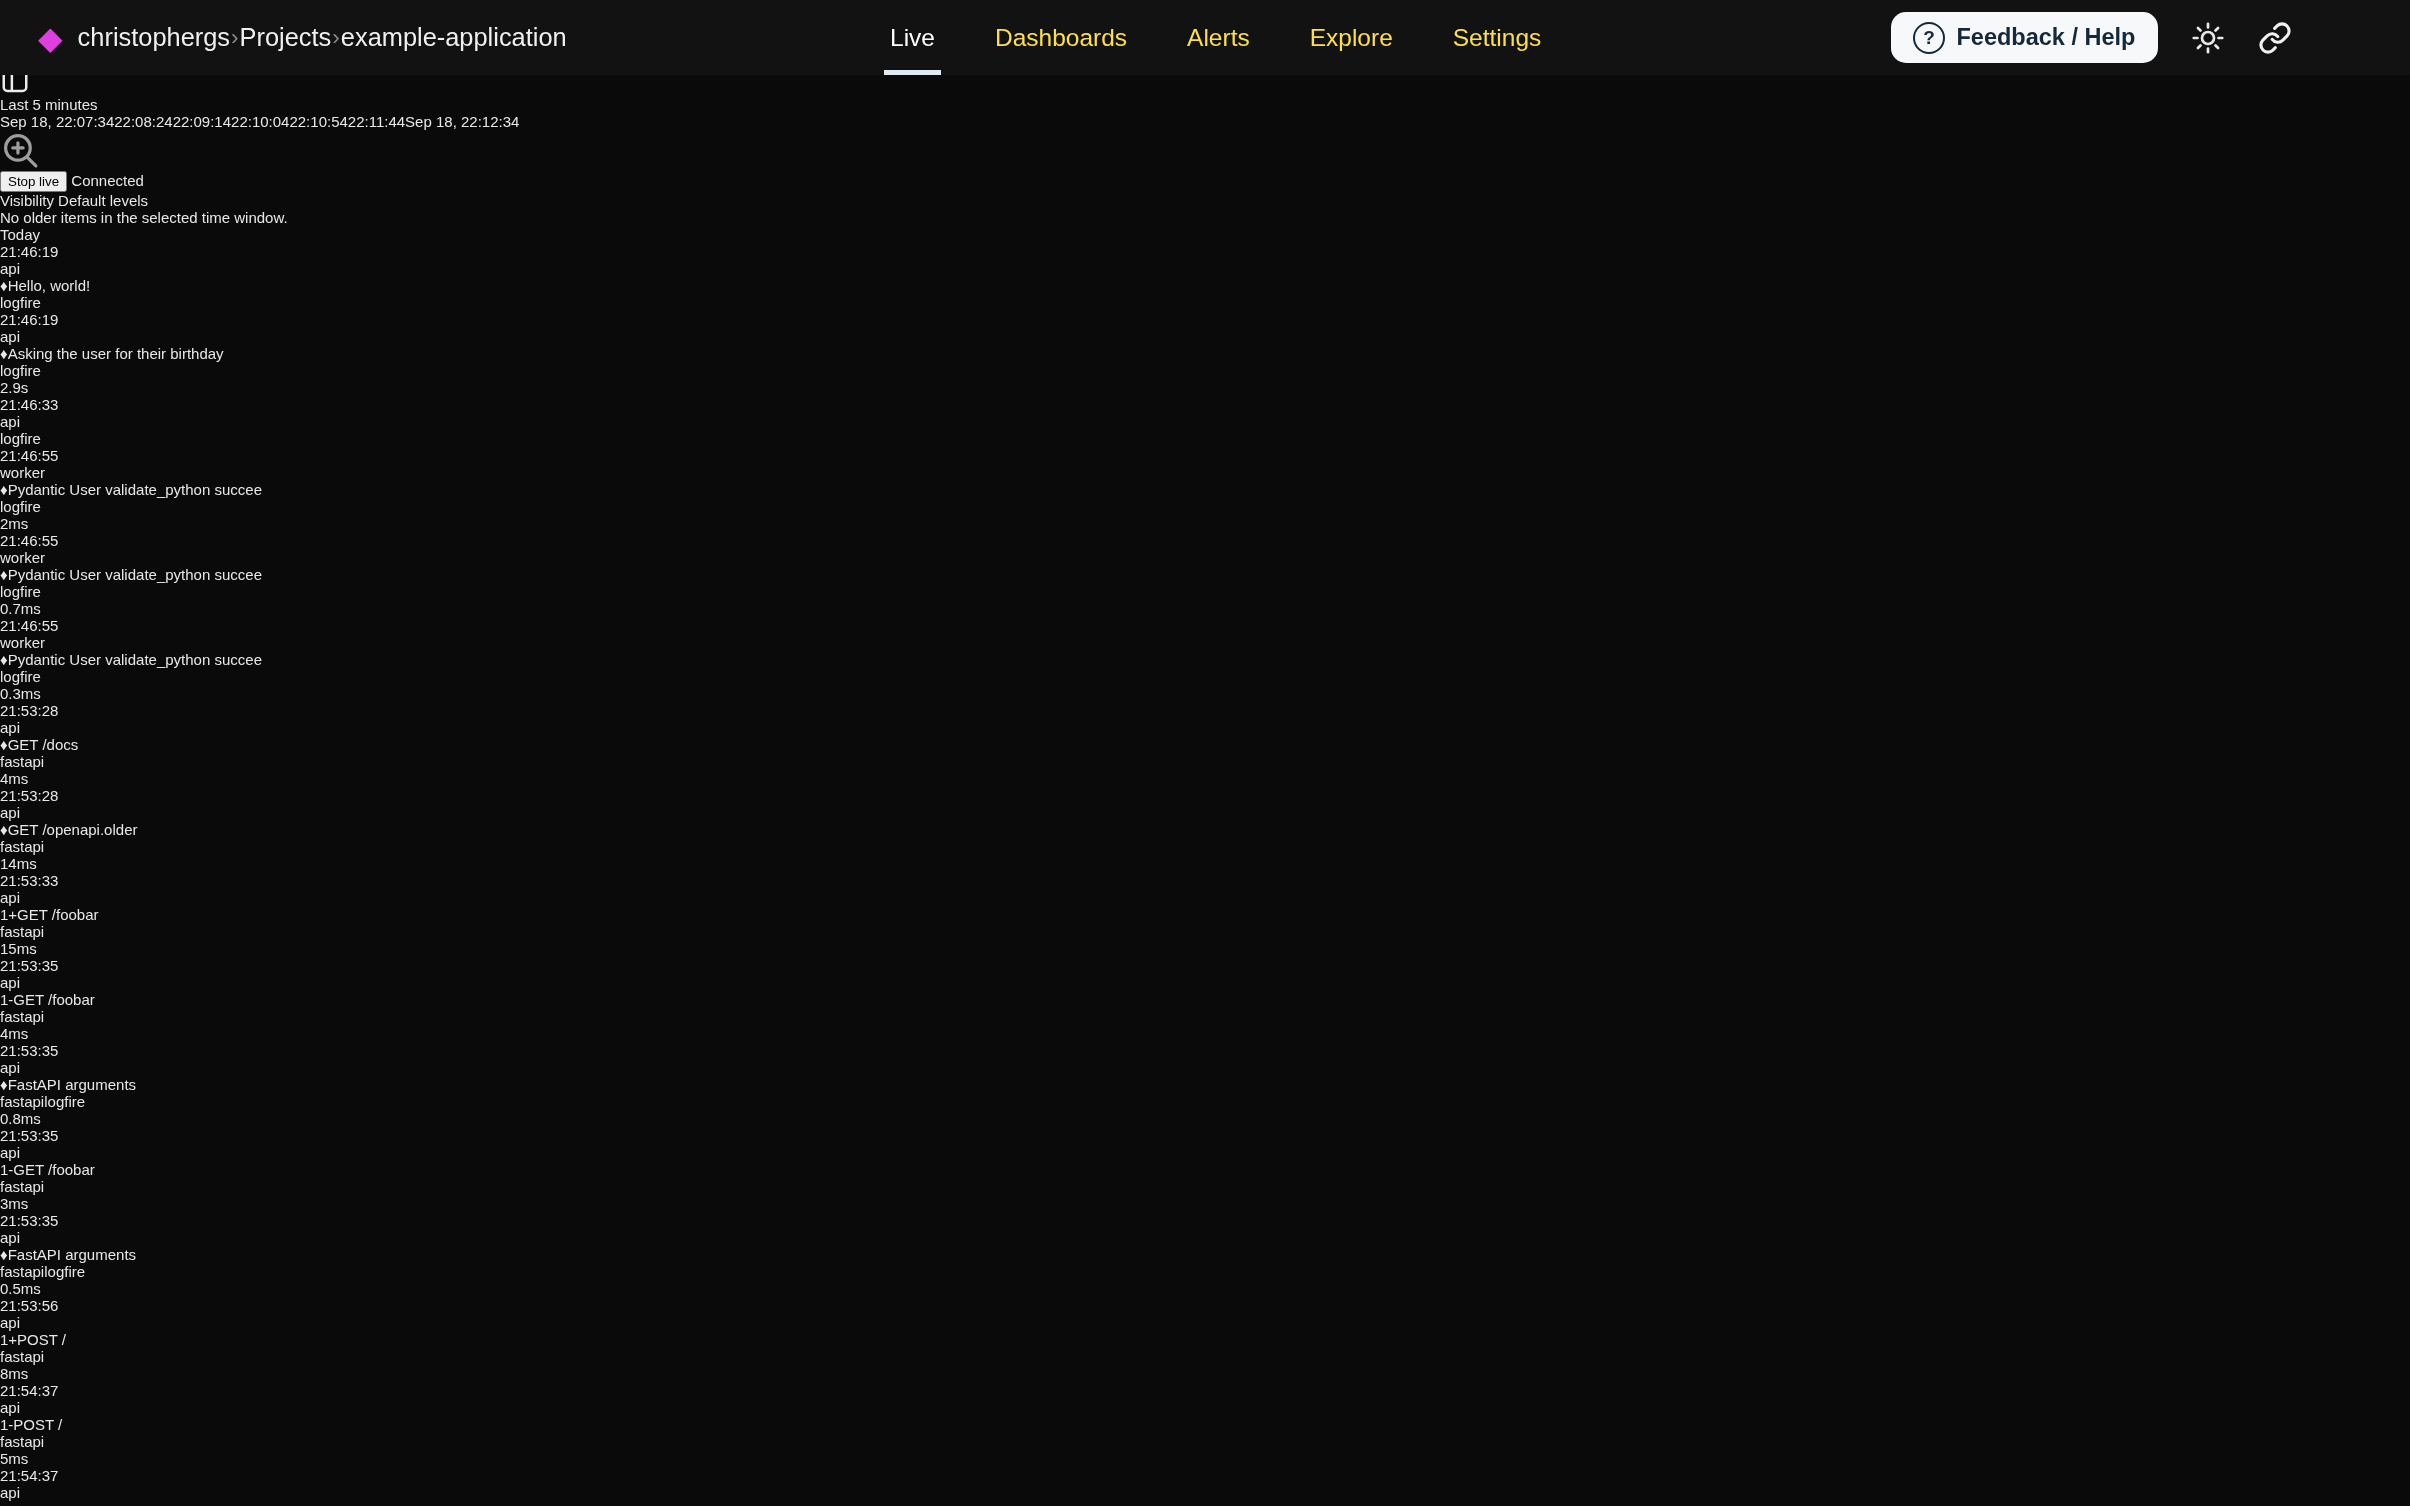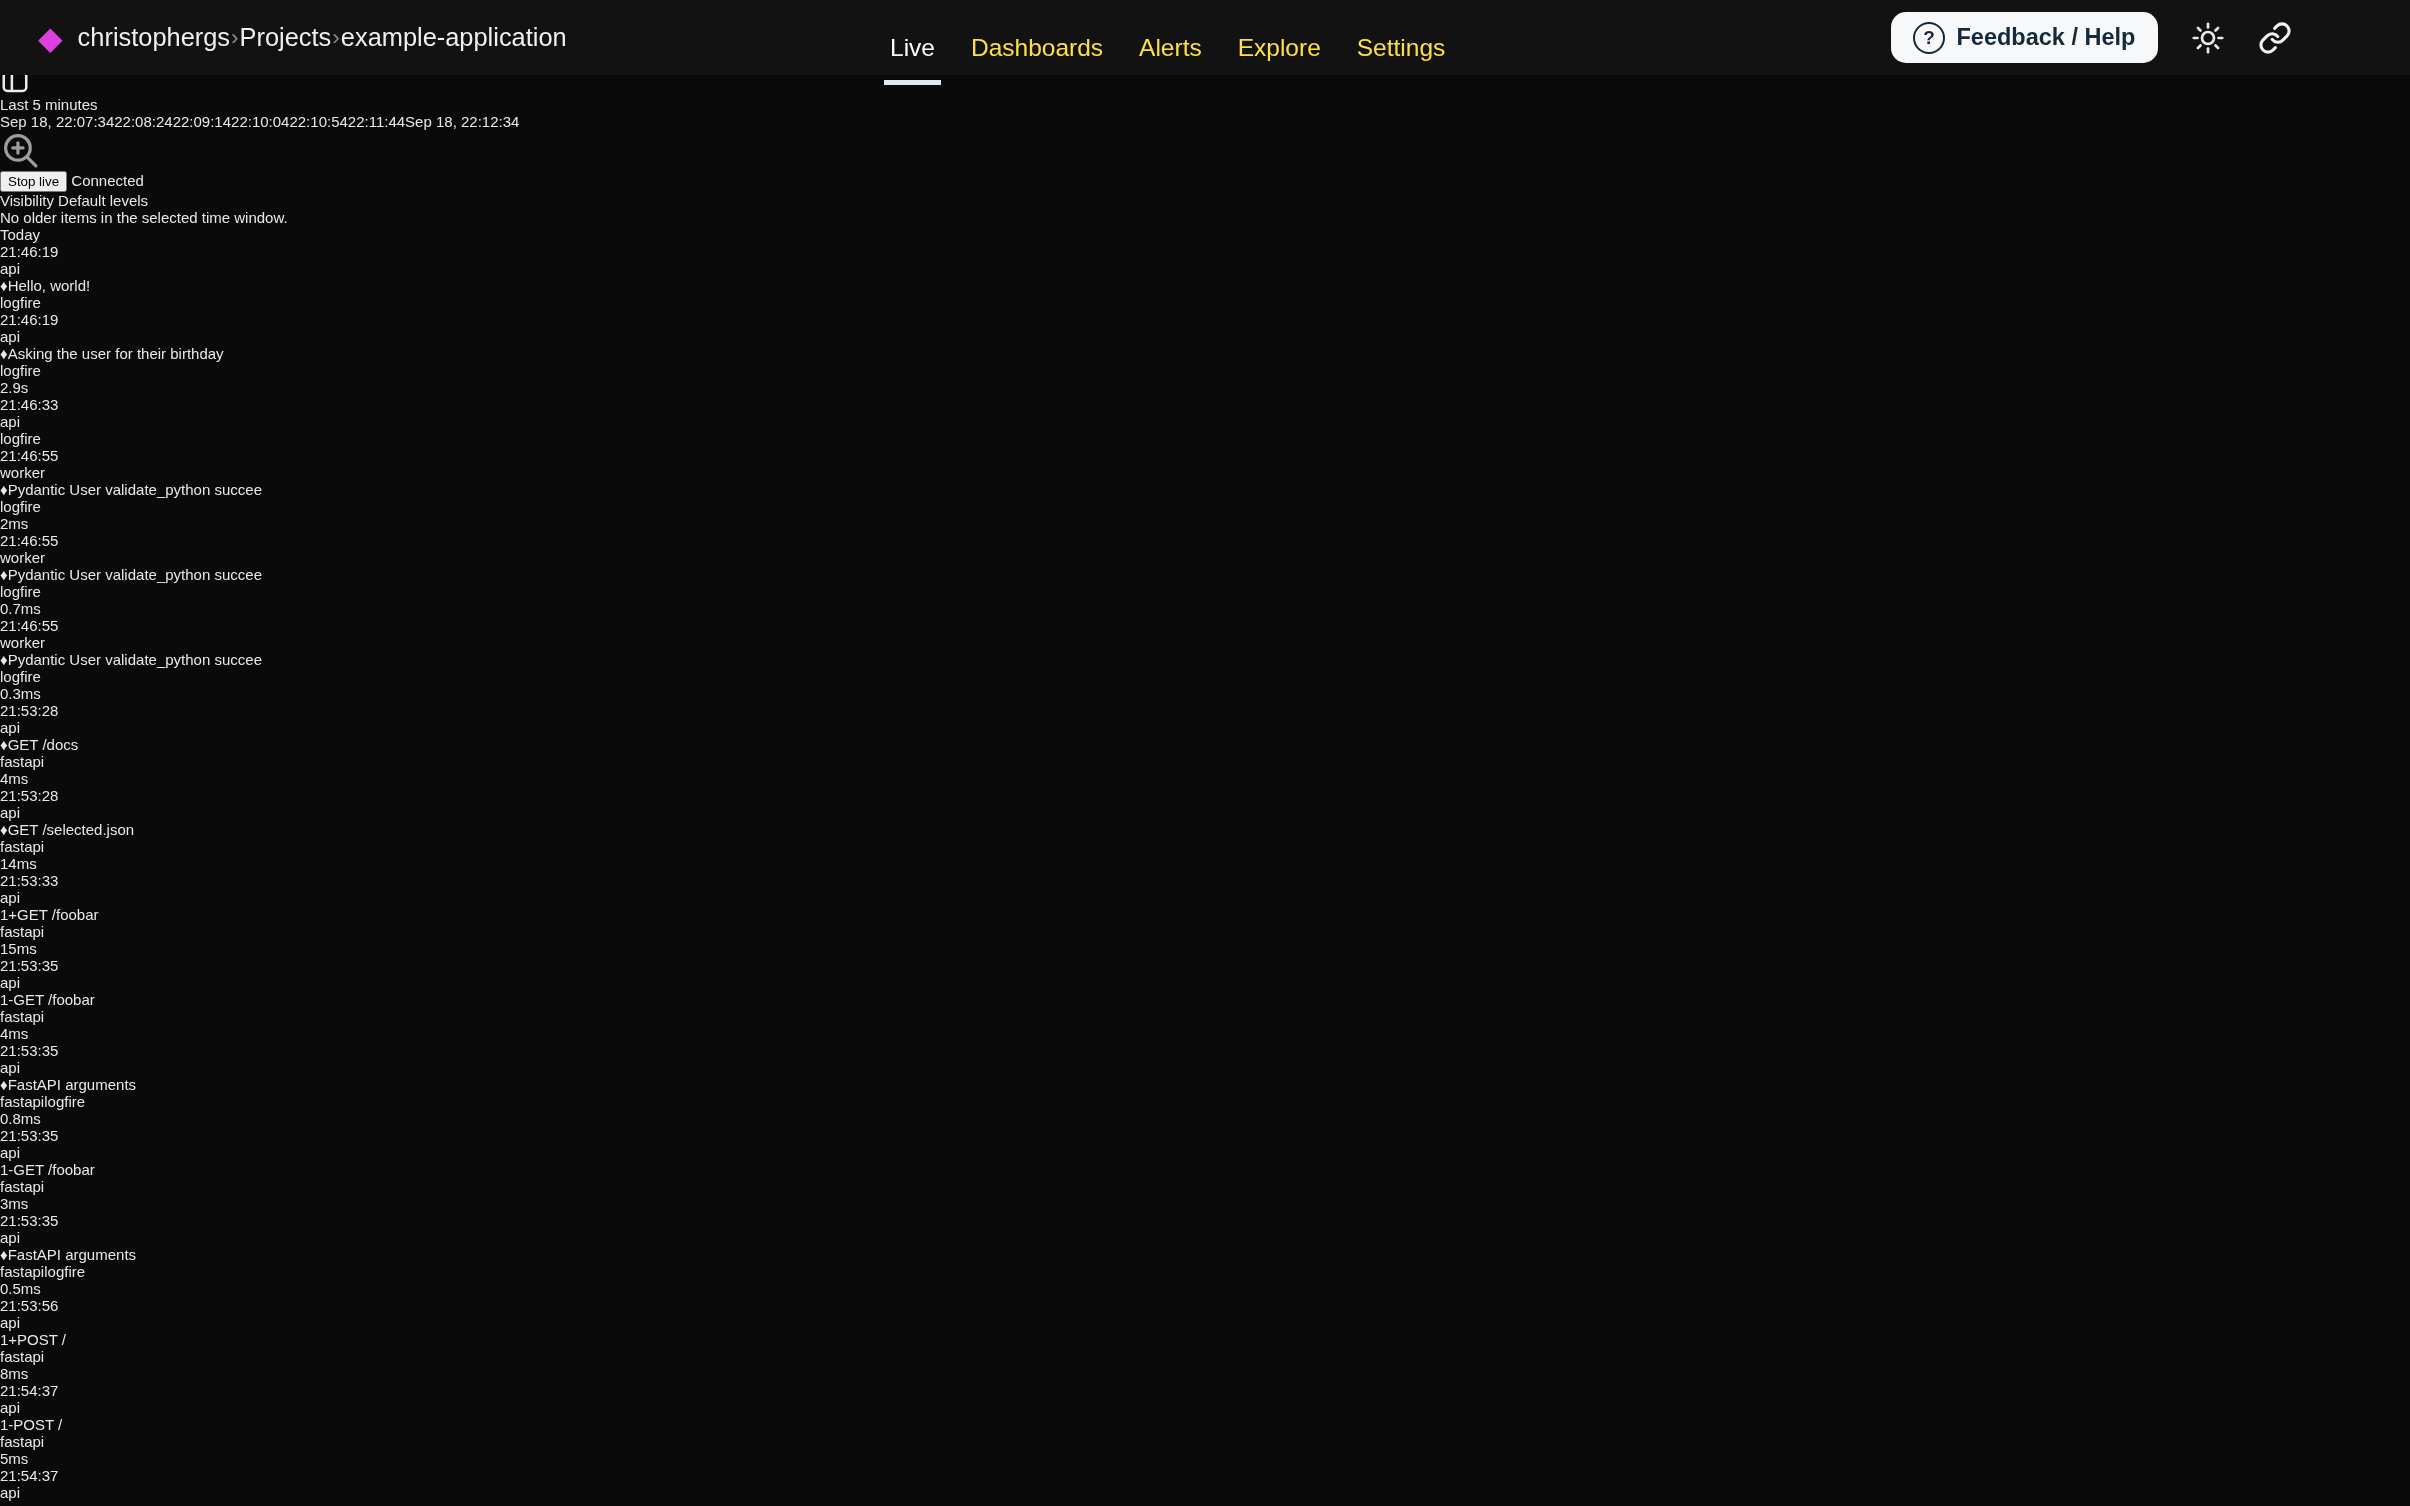--- a/index.html
+++ b/index.html
@@ -6,21 +6,21 @@
   body{width:2411px;height:1507px;background:#0a0a0a;font-family:"Liberation Sans",sans-serif;color:#e8e8e8;overflow:hidden;position:relative}
   svg{display:block}
 
   
   .topnav{position:absolute;top:0;left:0;right:0;height:75px;background:#121212;display:flex;align-items:center}
   .brand{display:flex;align-items:center;margin-left:38px;gap:15px}
   .logo{color:#df3fdf;font-size:32px;line-height:1;cursor:pointer}
   .breadcrumb{display:flex;align-items:center;gap:1px;font-size:25.4px;color:#f0f0f0}
   .bc-sep{color:#8a8a8a;font-size:22.6px}
   .bc-item{cursor:pointer}
-  .navtabs{position:absolute;left:890px;top:10px;height:75px;display:flex;gap:36px}
+  .navtabs{position:absolute;left:890px;top:0;height:75px;display:flex;gap:60px}
   .tab{color:#fde047;font-size:24.5px;height:75px;display:flex;align-items:center;position:relative;cursor:pointer}
   .tab.active{color:#fff}
   .tab.active::after{content:"";position:absolute;left:-5.6px;right:-5.6px;bottom:0;height:4.7px;background:#dfe9f2}
   .navright{position:absolute;right:38px;top:0;height:75px;display:flex;align-items:center;gap:32px}
   .feedback{height:51px;border-radius:15px;background:#f7f8fa;color:#16283c;font-size:23.5px;font-weight:bold;display:flex;align-items:center;gap:11.3px;padding:0 22.6px;border:none;cursor:pointer;font-family:"Liberation Sans",sans-serif}
   .qicon{width:28px;height:28px;border:2.4px solid #16283c;border-radius:50%;display:flex;align-items:center;justify-content:center;font-size:19px;font-weight:bold}
   .icon-btn{cursor:pointer;display:flex;align-items:center}
   .avatar{width:49px;height:49px;border-radius:50%;background:radial-gradient(circle at 50% 36%,#dcb astanbul;background:radial-gradient(circle at 50% 34%,#d9b08a 0%,#a87a52 42%,#4a3526 78%,#2a211a 100%);cursor:pointer;border:0.9px solid #333}
 
   
@@ -237,21 +237,21 @@
         <div class="time">21:53:28</div>
         <div><span class="svcpill svc-api">api</span></div>
         <div class="content"><span class="diamond blue">♦</span><span class="msg">GET /docs</span></div>
         <div class="tags"><span class="tag"><span>fastapi</span></span></div>
         <div class="track"><span class="pillbar" style="left: 0%; width: 18%;"></span></div>
         <div class="dur">4ms</div>
       </div>
       <div class="row">
         <div class="time">21:53:28</div>
         <div><span class="svcpill svc-api">api</span></div>
-        <div class="content"><span class="diamond blue">♦</span><span class="msg">GET /selected.json</span></div>
+        <div class="content"><span class="diamond blue">♦</span><span class="msg">GET /openapi.older</span></div>
         <div class="tags"><span class="tag"><span>fastapi</span></span></div>
         <div class="track"><span class="pillbar" style="left: 0%; width: 32.5%;"></span></div>
         <div class="dur">14ms</div>
       </div>
       <div class="row">
         <div class="time">21:53:33</div>
         <div><span class="svcpill svc-api">api</span></div>
         <div class="content"><span class="tbadge">1+</span><span class="msg">GET /foobar</span></div>
         <div class="tags"><span class="tag"><span>fastapi</span></span></div>
         <div class="track"><span class="pillbar" style="left: 0%; width: 33%;"></span></div>

